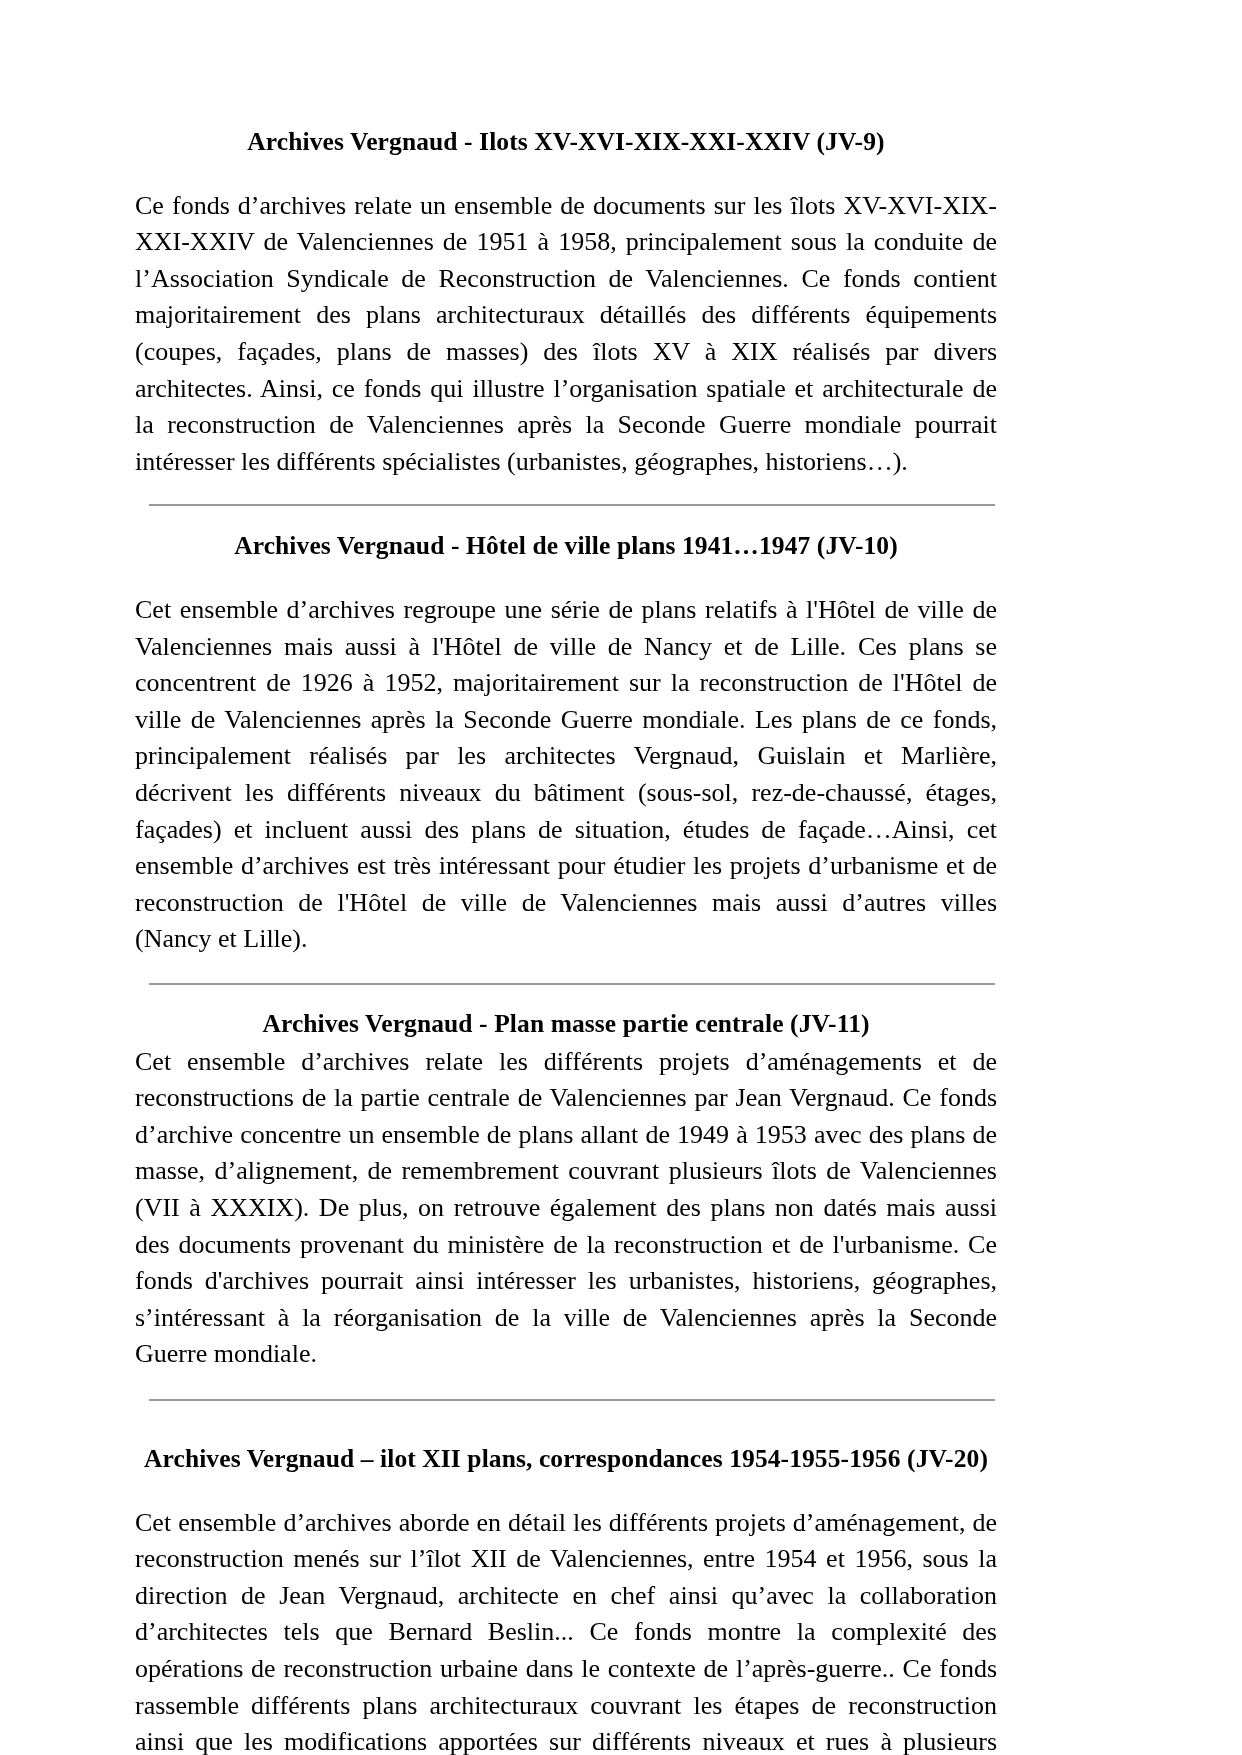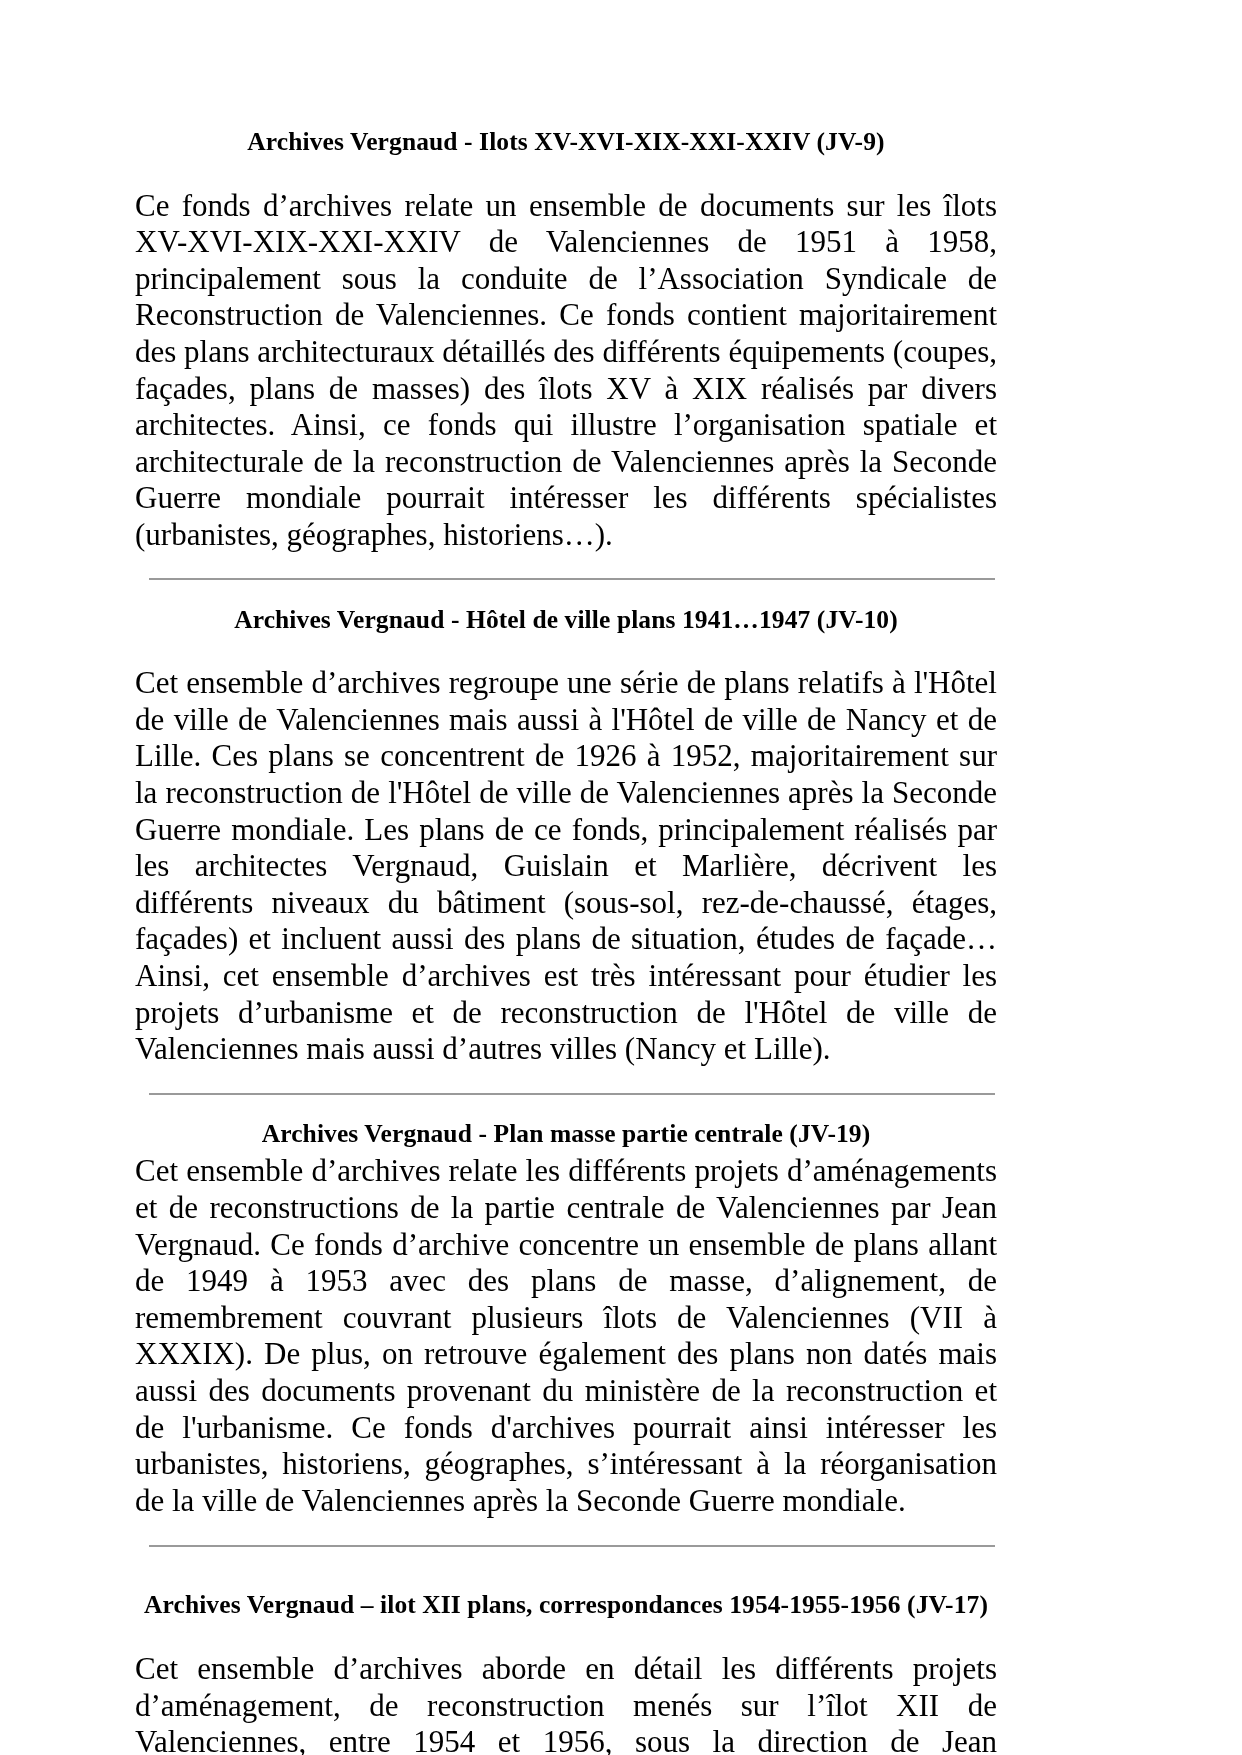--- a/index.html
+++ b/index.html
@@ -31,21 +31,21 @@
     text-align: center;
     font-weight: bold;
     font-size: 25.5px;
     line-height: 1.28;
     margin: 0;
     letter-spacing: 0.1px;
   }
   .body-par {
     text-align: justify;
     text-justify: inter-word;
-    font-size: 31px;
+    font-size: 26px;
     line-height: 36.6px;
     margin: 0;
     hyphens: none;
   }
   .rule {
     border: 0;
     border-top: 2px solid #9a9a9a;
     margin: 0;
     height: 0;
     width: 846px;
@@ -79,25 +79,25 @@
     <hr class="rule">
     <div class="sp-after-r1"></div>
 
     <h1 class="section-heading">Archives Vergnaud - Hôtel de ville plans 1941…1947 (JV-10)</h1>
     <div class="sp-after-h2"></div>
     <p class="body-par">Cet ensemble d’archives regroupe une série de plans relatifs à l'Hôtel de ville de Valenciennes mais aussi à l'Hôtel de ville de Nancy et de Lille. Ces plans se concentrent de 1926 à 1952, majoritairement sur la reconstruction de l'Hôtel de ville de Valenciennes après la Seconde Guerre mondiale. Les plans de ce fonds, principalement réalisés par les architectes Vergnaud, Guislain et Marlière, décrivent les différents niveaux du bâtiment (sous-sol, rez-de-chaussé, étages, façades) et incluent aussi des plans de situation, études de façade…Ainsi, cet ensemble d’archives est très intéressant pour étudier les projets d’urbanisme et de reconstruction de l'Hôtel de ville de Valenciennes mais aussi d’autres villes (Nancy et Lille).</p>
     <div class="sp-before-r2"></div>
     <hr class="rule">
     <div class="sp-after-r2"></div>
 
-    <h1 class="section-heading">Archives Vergnaud - Plan masse partie centrale (JV-19)</h1>
+    <h1 class="section-heading">Archives Vergnaud - Plan masse partie centrale (JV-11)</h1>
     <div class="sp-after-h3"></div>
     <p class="body-par">Cet ensemble d’archives relate les différents projets d’aménagements et de reconstructions de la partie centrale de Valenciennes par Jean Vergnaud. Ce fonds d’archive concentre un ensemble de plans allant de 1949 à 1953 avec des plans de masse, d’alignement, de remembrement couvrant plusieurs îlots de Valenciennes (VII à XXXIX). De plus, on retrouve également des plans non datés mais aussi des documents provenant du ministère de la reconstruction et de l'urbanisme. Ce fonds d'archives pourrait ainsi intéresser les urbanistes, historiens, géographes, s’intéressant à la réorganisation de la ville de Valenciennes après la Seconde Guerre mondiale.</p>
     <div class="sp-before-r3"></div>
     <hr class="rule">
     <div class="sp-after-r3"></div>
 
-    <h1 class="section-heading">Archives Vergnaud –  ilot XII plans, correspondances 1954-1955-1956 (JV-17)</h1>
+    <h1 class="section-heading">Archives Vergnaud –  ilot XII plans, correspondances 1954-1955-1956 (JV-20)</h1>
     <div class="sp-after-h4"></div>
     <p class="body-par">Cet ensemble d’archives aborde en détail les différents projets d’aménagement, de reconstruction menés sur l’îlot XII de Valenciennes, entre 1954 et 1956, sous la direction de Jean Vergnaud, architecte en chef ainsi qu’avec la collaboration d’architectes tels que Bernard Beslin... Ce fonds montre la complexité des opérations de reconstruction urbaine dans le contexte de l’après-guerre.. Ce fonds rassemble différents plans architecturaux couvrant les étapes de reconstruction ainsi que les modifications apportées sur différents niveaux et rues à plusieurs échelles. De plus, on peut retrouver des correspondances entre plusieurs architectes ainsi que le maire de Valenciennes et d’autres acteurs tels que les assurances…Ces échanges sont intéressants car ils montrent le choix des matériaux, l’organisation des réunions autour du projet avec les sinistrés ainsi que l’avancement des travaux. Ce fonds contient également des documents relatifs à d’autres îlots (IX…), des brouillons de lettres, des fiches techniques…Ce fonds est une source intéressante pour comprendre les dynamiques de construction urbaine à Valenciennes en abordant la diversité des documents produits et la complexité de la reconstruction d’après-guerre.</p>
 
   </div>
 </div>
 
 </body></html>

